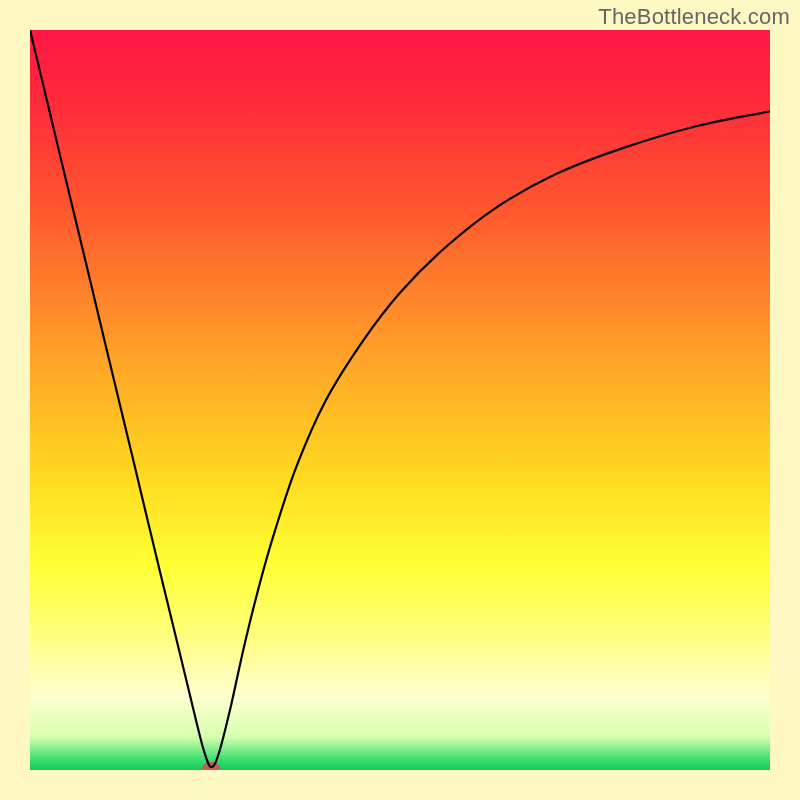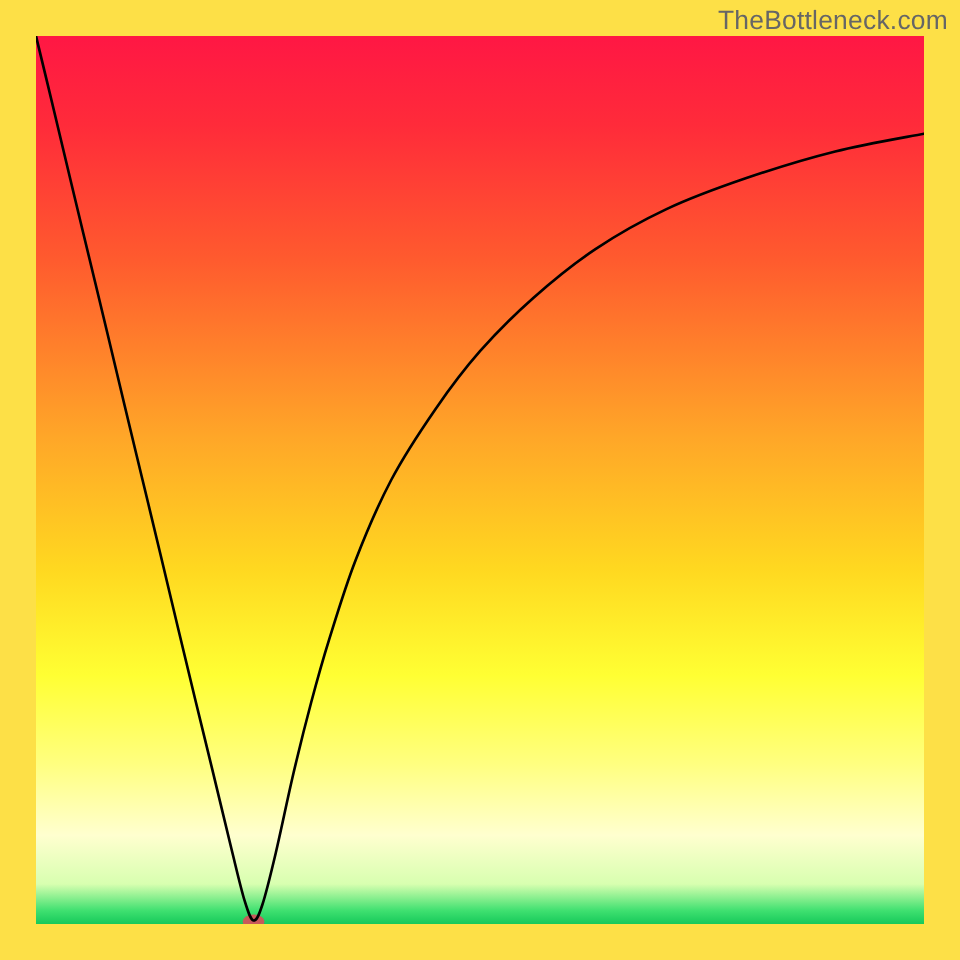--- a/index.html
+++ b/index.html
@@ -8,21 +8,21 @@
     width: 800px;
     height: 800px;
     overflow: hidden;
     background: #000;
     font-family: Arial, Helvetica, sans-serif;
   }
   .frame {
     position: absolute;
     top: 0; left: 0;
     width: 800px; height: 800px;
-    background: #fde047;
+    background: #fef9c3;
   }
   .plot {
     position: absolute;
     top: 30px;
     left: 30px;
     width: 740px;
     height: 740px;
   }
   .watermark {
     position: absolute;

